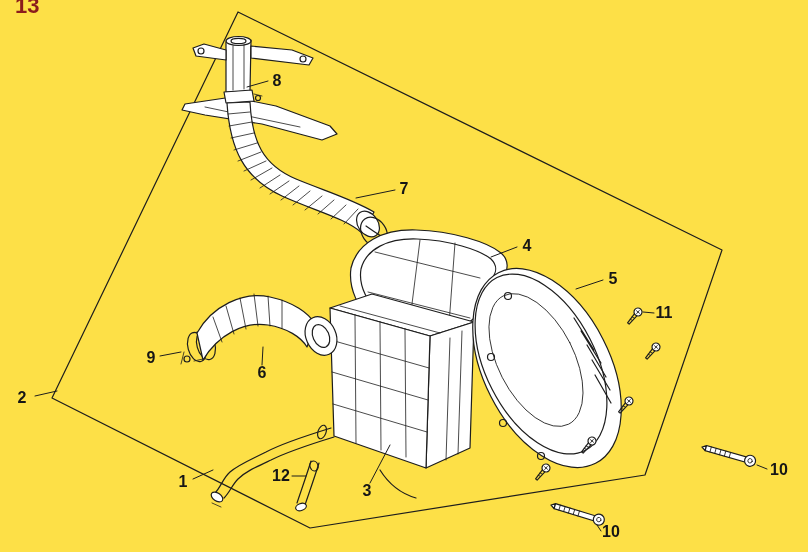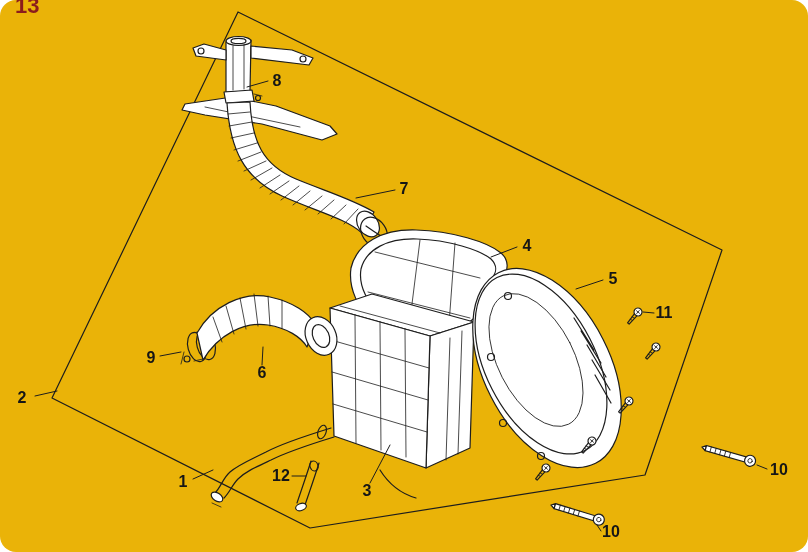--- a/index.html
+++ b/index.html
@@ -1,17 +1,17 @@
 <!DOCTYPE html>
 <html><head>
 <meta charset="utf-8">
 <style>
   html,body{margin:0;padding:0;background:#ffffff;}
-  #stage{position:relative;width:808px;height:552px;background:#eab308;overflow:hidden;
-         font-family:"Liberation Sans",sans-serif;border-radius:16px;}
+  #stage{position:relative;width:808px;height:552px;background:#fde047;overflow:hidden;
+         font-family:"Liberation Sans",sans-serif;}
   svg{display:block;}
   .s  {stroke:#1d1d1d;stroke-width:1.2;fill:none;stroke-linecap:round;stroke-linejoin:round;}
   .sf {stroke:#1d1d1d;stroke-width:1.2;fill:#ffffff;stroke-linejoin:round;}
   .t  {stroke:#1d1d1d;stroke-width:0.8;fill:none;stroke-linecap:round;}
   .ld {stroke:#1d1d1d;stroke-width:1;fill:none;stroke-linecap:round;}
   .callout{font-family:"Liberation Sans",sans-serif;font-size:16px;font-weight:700;fill:#161616;}
   .figlabel{font-family:"Liberation Sans",sans-serif;font-size:22px;font-weight:700;}
 </style>
 </head>
 <body>

